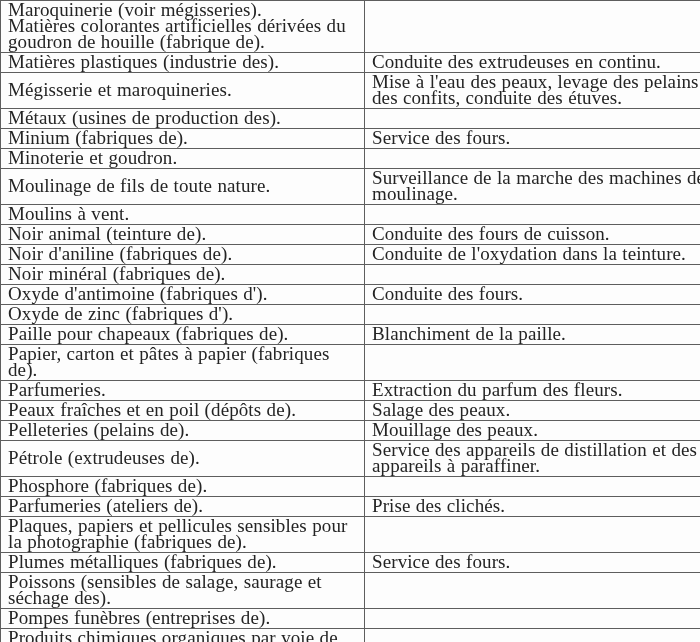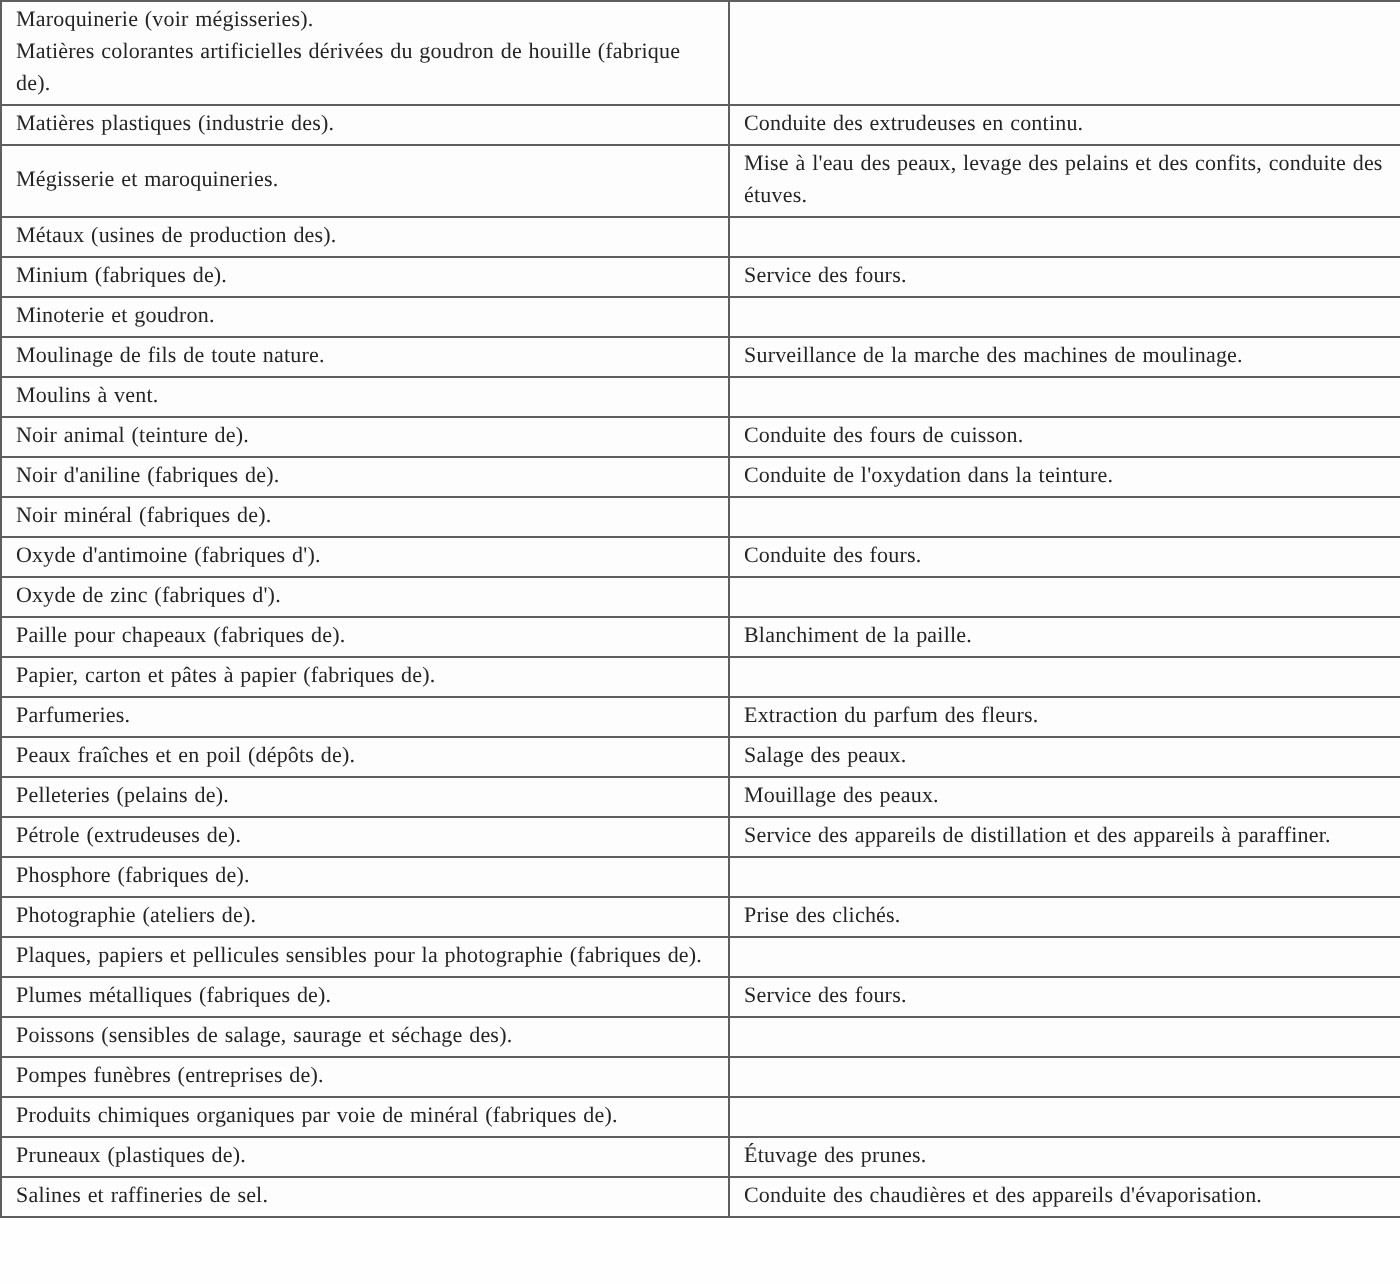--- a/index.html
+++ b/index.html
@@ -20,21 +20,21 @@
   }
   table.doc-table {
     width: 699px;
     border-collapse: collapse;
     table-layout: fixed;
     background: #fdfdfd;
   }
   table.doc-table td {
     border: 1px solid #5e5e5e;
     vertical-align: middle;
-    font-size: 11px;
+    font-size: 19px;
     line-height: 16px;
     padding: 1px 6px 2px 7px;
     letter-spacing: 0.1px;
     word-spacing: 0.5px;
     overflow: hidden;
   }
   td.industry-cell {
     width: 350px;
     white-space: pre-line; 
   }
@@ -143,21 +143,21 @@
     <td class="industry-cell">Pétrole (extrudeuses de).</td>
     <td class="operation-cell">Service des appareils de distillation et des appareils à paraffiner.</td>
   </tr>
 
   <tr>
     <td class="industry-cell">Phosphore (fabriques de).</td>
     <td class="operation-cell"></td>
   </tr>
 
   <tr>
-    <td class="industry-cell">Photographie (ateliers de).</td>
+    <td class="industry-cell">Parfumeries (ateliers de).</td>
     <td class="operation-cell">Prise des clichés.</td>
   </tr>
 
   <tr>
     <td class="industry-cell">Plaques, papiers et pellicules sensibles pour la photographie (fabriques de).</td>
     <td class="operation-cell"></td>
   </tr>
 
   <tr>
     <td class="industry-cell">Plumes métalliques (fabriques de).</td>

